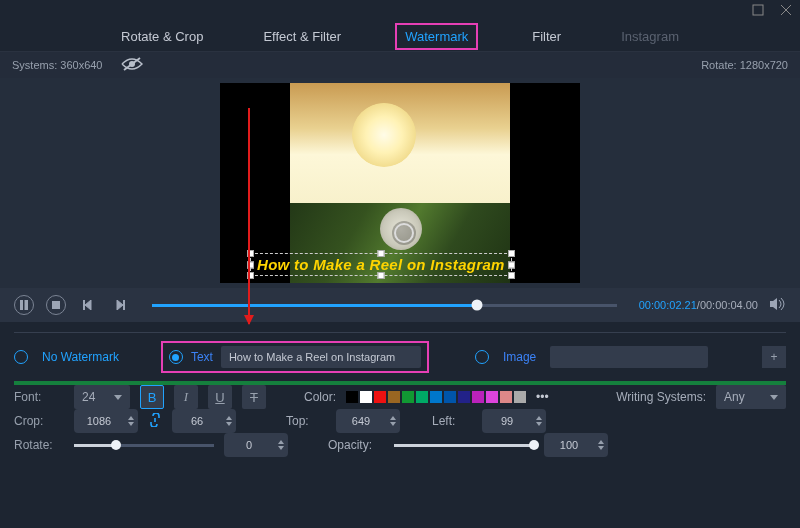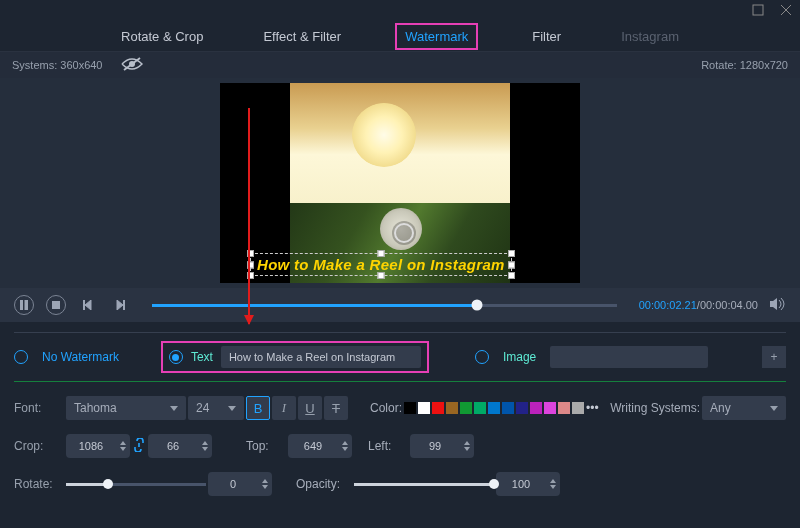--- a/index.html
+++ b/index.html
@@ -33,30 +33,30 @@
   .cbtn{width:20px;height:20px;border:1.3px solid #7b8494;border-radius:50%;display:flex;align-items:center;justify-content:center;cursor:pointer;}
   .cbtn.sq{border-radius:2px;border:none;}
   .cbtn svg{stroke:#9ca5b5;fill:#9ca5b5;}
   .timeline{flex:1;height:3px;background:#48546a;position:relative;margin:0 10px;}
   .timeline .fill{position:absolute;left:0;top:0;height:100%;background:#21a3ff;}
   .timeline .thumb{position:absolute;top:50%;width:11px;height:11px;border-radius:50%;background:#eef2f7;transform:translate(-50%,-50%);}
   .time{font-size:11px;}
   .time .cur{color:#21a3ff;}
 
   .panel{padding:10px 14px 8px;}
-  .radiorow{display:flex;align-items:center;gap:14px;border-top:1px solid #363f4f;border-bottom:1px solid #15803d;padding:8px 0;position:relative;}
+  .radiorow{display:flex;align-items:center;gap:14px;border-top:1px solid #363f4f;border-bottom:4px solid #15803d;padding:8px 0;position:relative;}
   .radio{width:14px;height:14px;border:1.5px solid #21a3ff;border-radius:50%;display:inline-flex;align-items:center;justify-content:center;flex:0 0 auto;cursor:pointer;}
   .radio.on::after{content:"";width:7px;height:7px;border-radius:50%;background:#21a3ff;}
-  .rlabel{color:#5eead4;}
+  .rlabel{color:#3b82f6;}
   .textinput{background:#333c4c;border:none;color:#c4c9d3;height:22px;padding:0 8px;font-size:11px;border-radius:2px;}
   .text-group{display:flex;align-items:center;gap:8px;border:2px solid #e63fb5;padding:3px 6px;}
   .imgfield{flex:1;max-width:240px;}
   .addbtn{width:24px;height:22px;background:#333c4c;display:flex;align-items:center;justify-content:center;color:#97a0ad;cursor:pointer;}
 
-  .prow{display:flex;align-items:center;gap:2px;margin-top:14px;flex-wrap:wrap;}
+  .prow{display:flex;align-items:center;gap:10px;flex-wrap:wrap;}
   .plabel{width:50px;color:#97a0ad;}
   .sel{background:#333c4c;height:24px;display:flex;align-items:center;padding:0 8px;gap:6px;border-radius:2px;cursor:pointer;}
   .caret{border-left:4px solid transparent;border-right:4px solid transparent;border-top:5px solid #97a0ad;}
   .tbtn{width:24px;height:24px;background:#333c4c;display:flex;align-items:center;justify-content:center;color:#97a0ad;cursor:pointer;border-radius:2px;font-size:13px;}
   .tbtn.active{border:1px solid #21a3ff;color:#21a3ff;}
   .tbtn.i{font-style:italic;font-family:Georgia,serif;}
   .tbtn.u{text-decoration:underline;}
   .tbtn.s{text-decoration:line-through;}
   .sw{width:12px;height:12px;cursor:pointer;}
   .swatches{display:flex;gap:2px;align-items:center;}
@@ -175,25 +175,20 @@
     <div style="width:18px"></div>
     <span class="radio"></span>
     <span class="rlabel">Image</span>
     <input class="textinput imgfield" style="">
     <span style="flex:1"></span>
     <span class="addbtn">+</span>
   </div>
 
   <div class="prow">
     <span class="plabel">Font:</span>
-    <div class="sel" style="width:120px">
-        <span>Tahoma</span>
-        <span style="flex:1"></span>
-        <span class="caret"></span>
-      </div>
     <div class="sel" style="width:56px">
         <span>24</span>
         <span style="flex:1"></span>
         <span class="caret"></span>
       </div>
     <span class="tbtn active">B</span>
     <span class="tbtn i">I</span>
     <span class="tbtn u">U</span>
     <span class="tbtn s">T</span>
     <span style="width:18px"></span>
@@ -209,21 +204,21 @@
         <div class="sw" style="background: rgb(0, 85, 170);"></div>
         <div class="sw" style="background: rgb(34, 34, 136);"></div>
         <div class="sw" style="background: rgb(187, 34, 187);"></div>
         <div class="sw" style="background: rgb(221, 68, 221);"></div>
         <div class="sw" style="background: rgb(221, 136, 136);"></div>
         <div class="sw" style="background: rgb(170, 170, 170);"></div>
       </div>
     <span style="color:#c4c9d3;cursor:pointer">•••</span>
     <span style="flex:1"></span>
     <span>Writing Systems:</span>
-    <div class="sel" style="width:84px">
+    <div class="sel" style="width:70px">
         <span>Any</span>
         <span style="flex:1"></span>
         <span class="caret"></span>
       </div>
   </div>
 
   <div class="prow">
     <span class="plabel">Crop:</span>
     <div class="spin">
         <input value="1086" style="">

